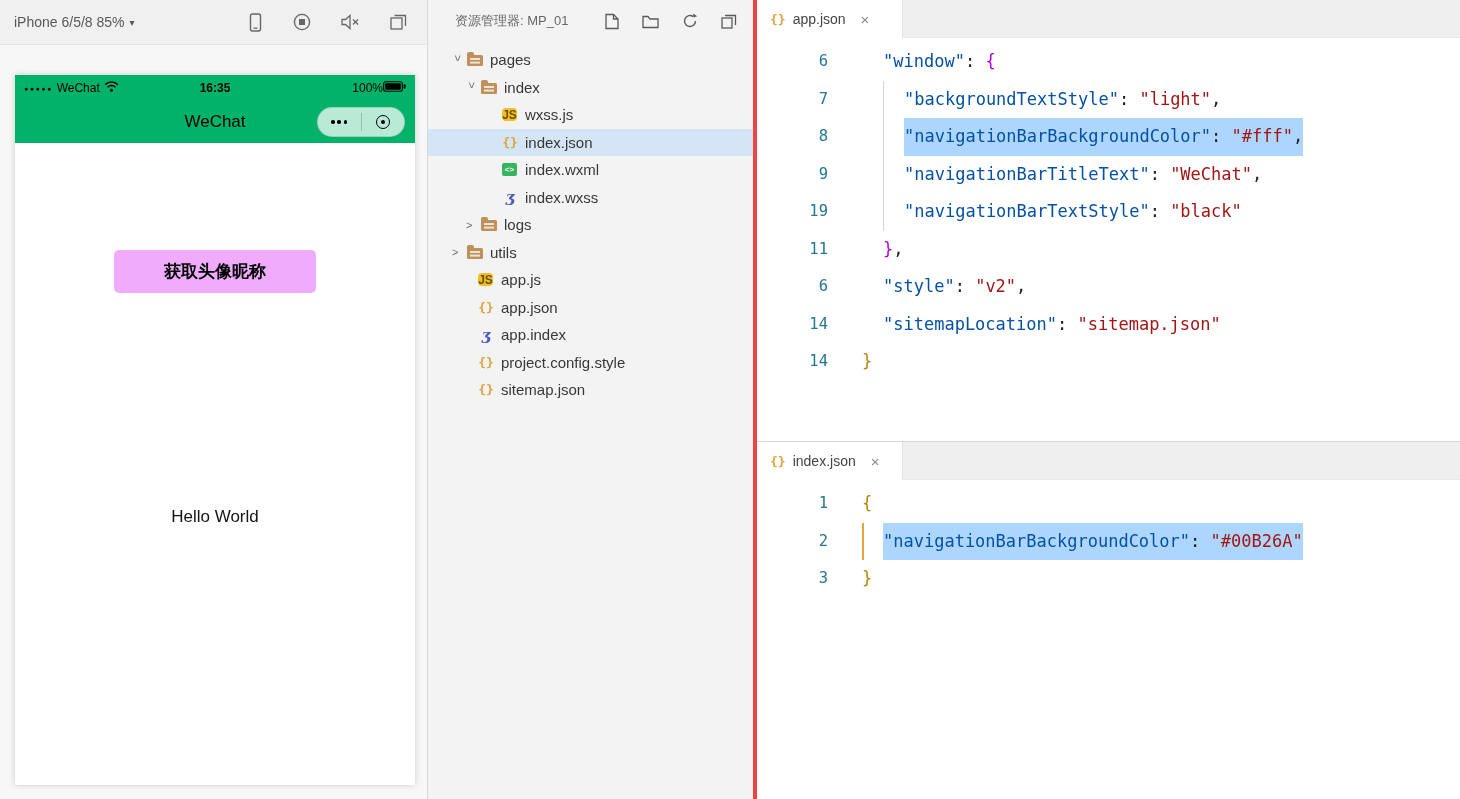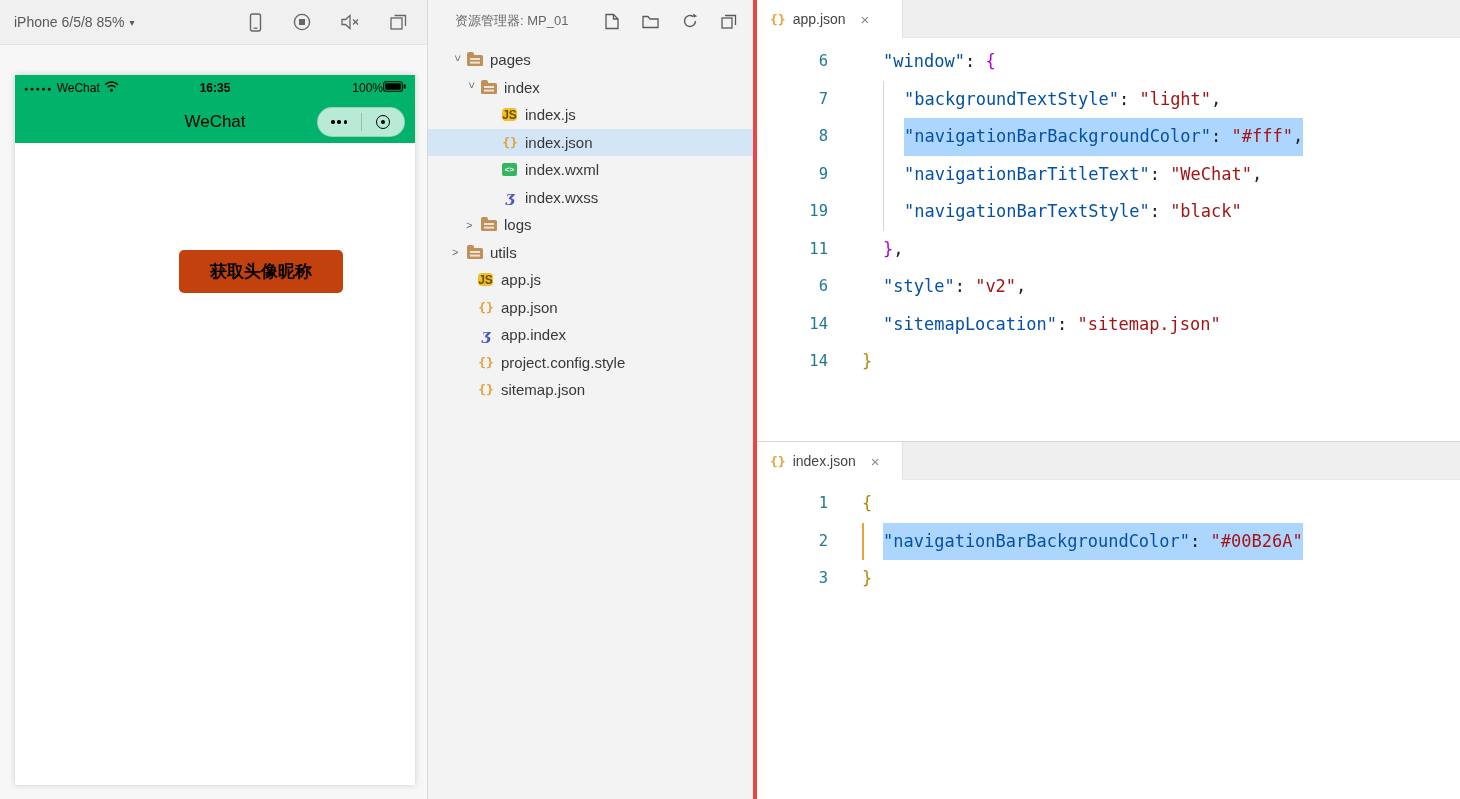--- a/index.html
+++ b/index.html
@@ -24,21 +24,21 @@
   .nav-bar { height:42px; background:var(--accent_green,#00B26A); position:relative; display:flex; align-items:center; justify-content:center; }
   .nav-title { font-size:17px; color:#000; }
   .capsule { position:absolute; right:10px; top:6px; width:88px; height:30px; border-radius:15px; border:1px solid rgba(0,0,0,0.12); background:rgba(255,255,255,0.72); display:flex; align-items:center; }
   .cap-half { flex:1; display:flex; align-items:center; justify-content:center; cursor:pointer; height:100%; }
   .cap-dots { display:flex; gap:2.5px; }
   .cap-dots i { width:3.6px; height:3.6px; background:#000; border-radius:50%; }
   .cap-div { width:1px; height:18px; background:rgba(0,0,0,0.18); }
   .cap-target { width:14px; height:14px; border:1.6px solid #000; border-radius:50%; display:flex; align-items:center; justify-content:center; }
   .cap-target i { width:4.5px; height:4.5px; background:#000; border-radius:50%; }
   .page-body { position:relative; height:642px; background:#fff; }
-  .getinfo-button { position:absolute; left:50%; transform:translateX(-50%); top:107px; width:164px; height:43px; background:#c2410c; border-radius:5px; border:none; font-weight:bold; font-size:17px; color:#000; display:flex; align-items:center; justify-content:center; cursor:pointer; font-family:inherit;margin-left:46px; }
+  .getinfo-button { position:absolute; left:50%; transform:translateX(-50%); top:107px; width:202px; height:43px; background:#f0abfc; border-radius:5px; border:none; font-weight:bold; font-size:17px; color:#000; display:flex; align-items:center; justify-content:center; cursor:pointer; font-family:inherit; }
   .hello { position:absolute; top:364px; width:100%; text-align:center; font-size:17px; color:#151515; }
 
   
   .explorer-panel { width:329px; flex:0 0 329px; background:#f3f3f3; border-right:4px solid #ef4444; }
   .explorer-header { height:42px; display:flex; align-items:center; padding:0 16px 0 27px; color:#666; font-size:13px; }
   .explorer-actions { margin-left:auto; display:flex; gap:23px; align-items:center; }
   .explorer-actions svg { display:block; cursor:pointer; }
   .tree { padding-top:4px; }
   .tree-row { height:27.5px; display:flex; align-items:center; cursor:pointer; font-size:15px; color:#383838; }
   .tree-row.selected { background:var(--selected_row,#d4e5f6); }
@@ -153,20 +153,21 @@
           <span class="cap-div"></span>
           <span class="cap-half">
               <span class="cap-target">
                 <i></i>
               </span>
             </span>
         </div>
       </div>
       <div class="page-body">
         <button class="getinfo-button">获取头像昵称</button>
+        <div class="hello">Hello World</div>
       </div>
     </div>
   </div>
 
   <div class="explorer-panel">
     <div class="explorer-header">
       <span>资源管理器: MP_01</span>
       <span class="explorer-actions">
         <span>
           <svg width="14" height="17" viewBox="0 0 14 17">
@@ -199,21 +200,21 @@
           <span class="fi fi-folder"></span>
           <span class="tlabel">pages</span>
         </div>
         <div class="tree-row" style="padding-left: 38px;">
           <span class="chev down">&gt;</span>
           <span class="fi fi-folder"></span>
           <span class="tlabel">index</span>
         </div>
         <div class="tree-row" style="padding-left: 74px;">
           <span class="fi fi-js">JS</span>
-          <span class="tlabel">index.js</span>
+          <span class="tlabel">wxss.js</span>
         </div>
         <div class="tree-row selected" style="padding-left: 74px;">
           <span class="fi fi-json">{}</span>
           <span class="tlabel">index.json</span>
         </div>
         <div class="tree-row" style="padding-left: 74px;">
           <span class="fi fi-wxml">&lt;&gt;</span>
           <span class="tlabel">index.wxml</span>
         </div>
         <div class="tree-row" style="padding-left: 74px;">

